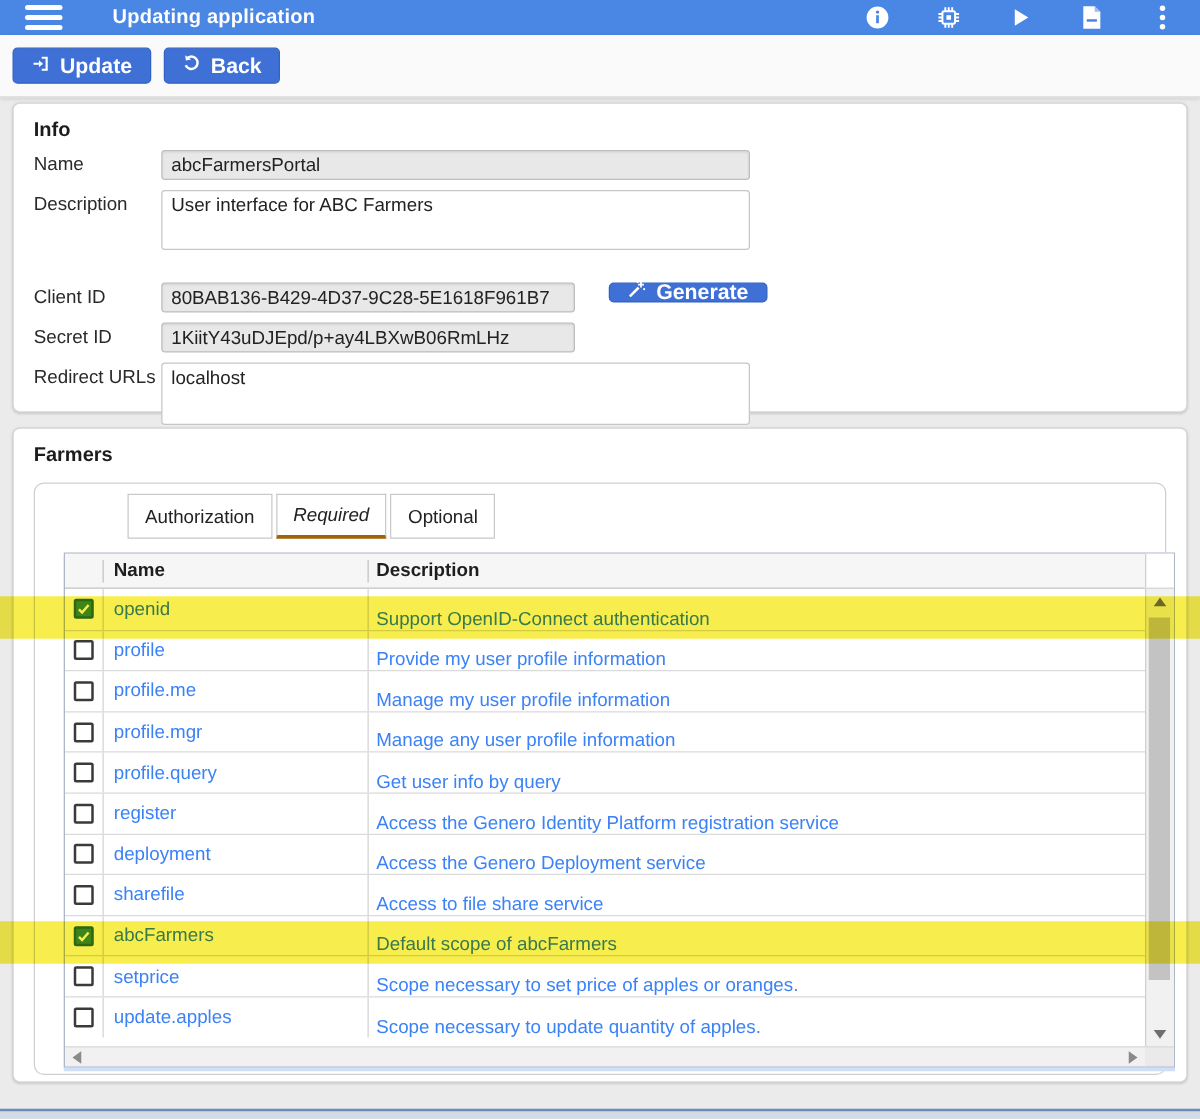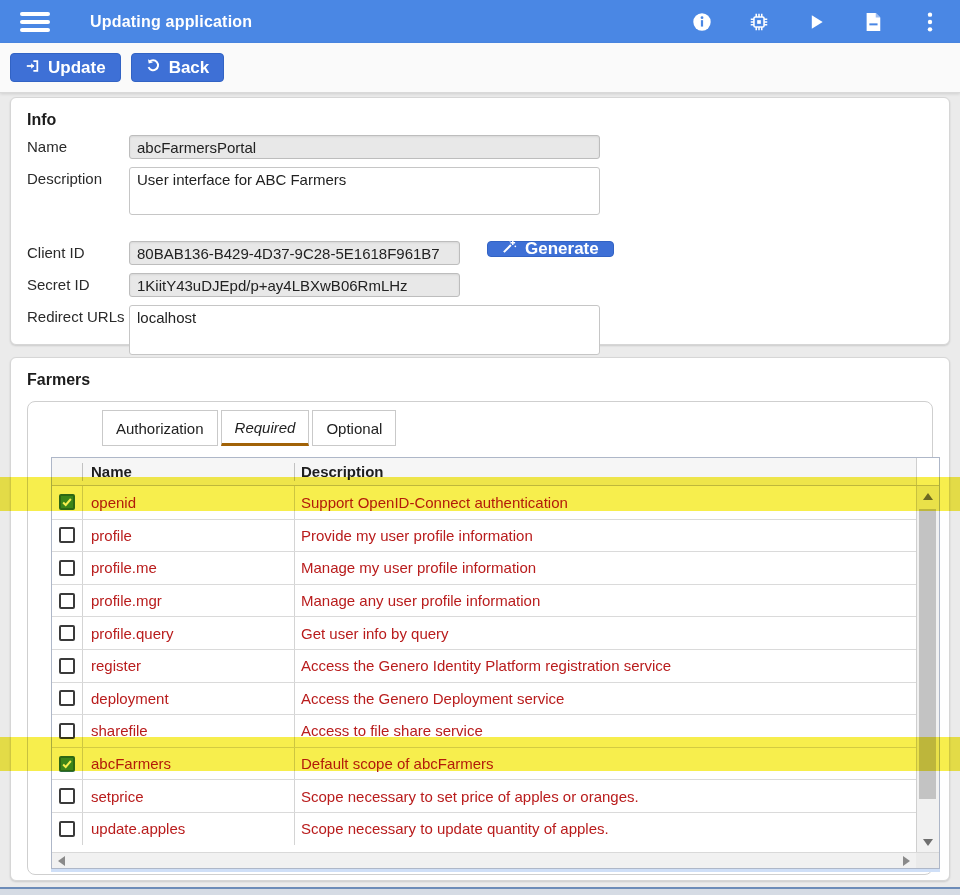--- a/index.html
+++ b/index.html
@@ -1,20 +1,20 @@
 <!DOCTYPE html>
 <html><head>
 <meta charset="utf-8">
 <style>
   * { margin:0; padding:0; box-sizing:border-box; }
   html,body { width:960px; height:895px; overflow:hidden;
     font-family:"Liberation Sans", sans-serif; background:#ebebeb; color:#222; }
 
   
-  .appbar { height:43px; background:#4a87e4; display:flex; align-items:center; padding:0 18px 0 20px; }
+  .appbar { height:28px; background:#4a87e4; display:flex; align-items:center; padding:0 18px 0 20px; }
   .hamburger { width:30px; display:flex; flex-direction:column; gap:4px; cursor:pointer; }
   .hamburger span { display:block; height:4px; background:#fff; border-radius:2px; }
   .appbar-title { color:#fff; font-size:16px; font-weight:600; margin-left:40px; letter-spacing:.2px; }
   .appbar-actions { margin-left:auto; display:flex; align-items:center; gap:33px; }
   .abtn { width:24px; height:24px; display:flex; align-items:center; justify-content:center; cursor:pointer; }
 
   
   .toolbar { height:50px; background:#fafafa; border-bottom:1px solid #d9d9d9;
     box-shadow:0 1px 3px rgba(0,0,0,.12); display:flex; align-items:center; gap:10px; padding:0 10px; position:relative; z-index:2;}
   .btn { display:inline-flex; align-items:center; gap:8px; background:#3e70d6; color:#fff;
@@ -52,25 +52,25 @@
   .twrap { position:relative; margin:11px 0 0 13px; width:889px; height:412px;
     background:#fff; border:1px solid #aeb7c8; box-shadow:0 3px 0 #cfdff7; }
   .thead { display:flex; height:28px; background:#f6f6f6; border-bottom:1px solid #c4c4c4;
     font-weight:700; font-size:15px; color:#1e1e1e; align-items:center; }
   .thead .c-check { width:30px; flex:none; }
   .thead .c-name  { width:212px; flex:none; border-left:1px solid #c2c2c2; padding-left:8px; height:18px; line-height:18px; }
   .thead .c-desc  { flex:1; border-left:1px solid #c2c2c2; padding-left:6px; height:18px; line-height:18px; }
   .thead .c-corner{ width:23px; flex:none; background:#fff; border-left:1px solid #cfcfcf; height:100%; }
 
   .tbody { margin-right:23px; }
-  .srow { display:flex; align-items:center; height:32.6px; font-size:15px; color:#b91c1c; cursor:pointer; }
+  .srow { display:flex; align-items:center; height:32.6px; font-size:15px; color:#3b82f6; cursor:pointer; }
   .srow + .srow { border-top:1px solid #dadada; }
   .cell-check { width:30px; flex:none; display:flex; align-items:center; justify-content:center; align-self:stretch; }
   .cell-name  { width:212px; flex:none; border-left:1px solid #d4d4d4; padding-left:8px; align-self:stretch; display:flex; align-items:center; }
-  .cell-desc  { flex:1; border-left:1px solid #d4d4d4; padding-left:6px; align-self:stretch; display:flex; align-items:center; }
+  .cell-desc  { flex:1; border-left:1px solid #d4d4d4; padding-left:6px; align-self:stretch; display:flex; align-items:flex-end; }
 
   .cb { width:16px; height:16px; border:2px solid #3a3a3a; border-radius:2px; background:#fff;
     display:flex; align-items:center; justify-content:center; }
   .cb svg { display:none; }
   .cb.checked { background:#3f8f4f; border-color:#2e6e3c; }
   .cb.checked svg { display:block; }
 
   
   .vscroll { position:absolute; top:28px; right:0; bottom:16px; width:23px;
     background:#f1f1f1; border-left:1px solid #cfcfcf; }

